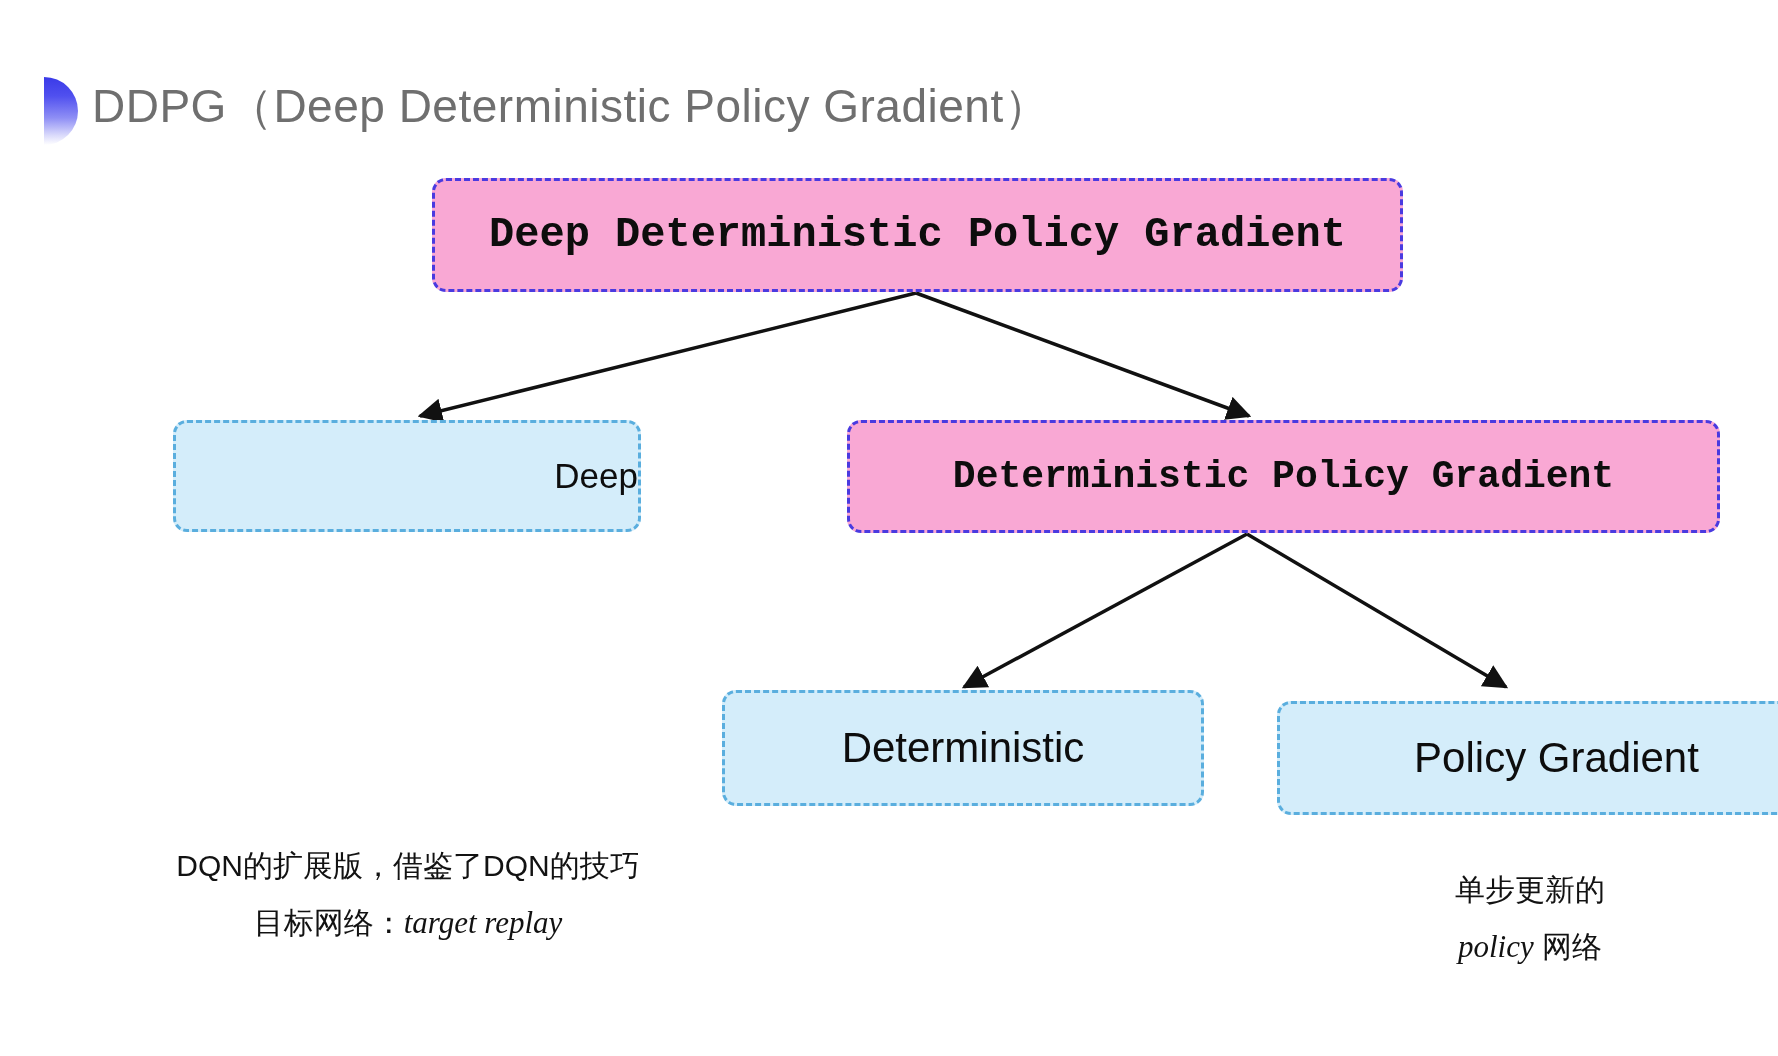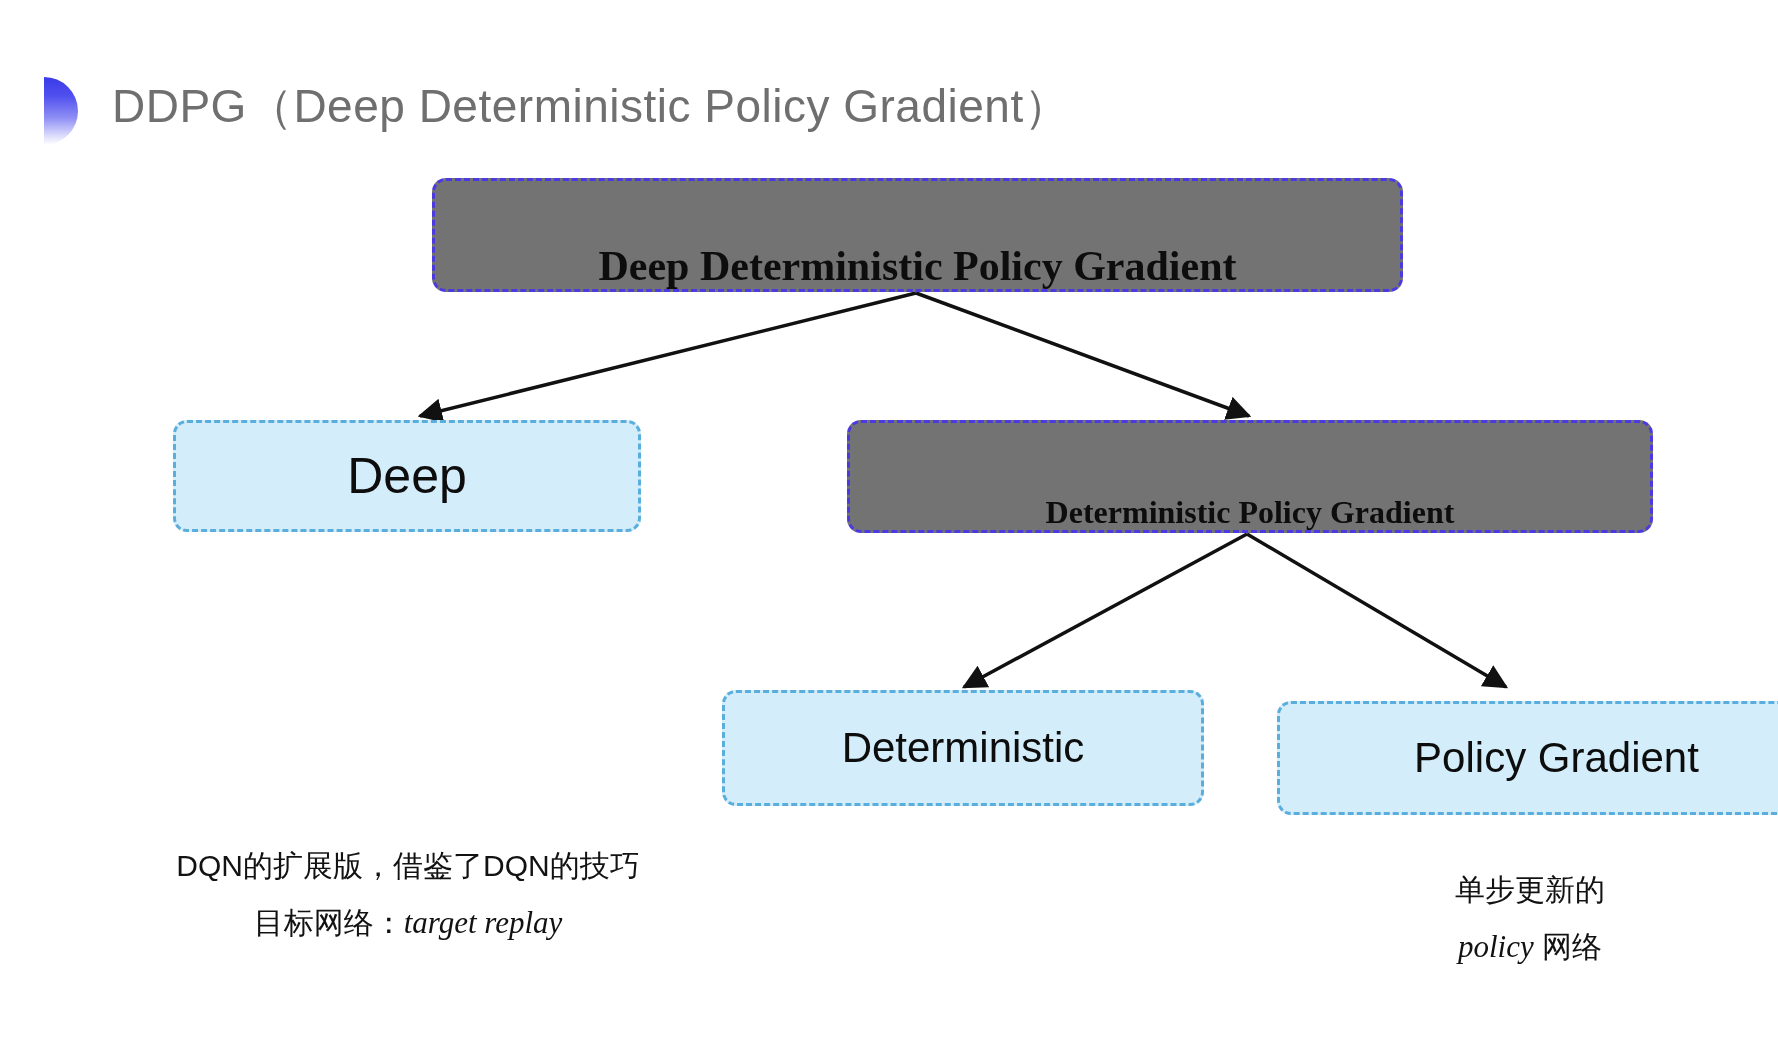--- a/index.html
+++ b/index.html
@@ -32,52 +32,50 @@
   #slide-title {
     position: absolute;
     left: 92px;
     top: 76px;
     font-size: 46px;
     font-weight: 400;
     letter-spacing: 0.5px;
     color: #6f6f6f;
     white-space: nowrap;
     font-family: "Liberation Sans", sans-serif;
-    margin-left: 20px;
   }
 
   
   .node {
     position: absolute;
     box-sizing: border-box;
     display: flex;
     align-items: center;
     justify-content: center;
     border-radius: 14px;
     color: #0d0d0d;
     text-align: center;
     line-height: 1.1;
   }
   .node-purple {
-    background: #737373;
+    background: #f9a8d4;
     border: 3px dashed #4a3ae0;
-    font-family: Liberation Serif, serif;
+    font-family: Liberation Mono, monospace;
     font-weight: 600;
-    align-items: flex-end;
   }
   .node-blue {
     background: #d4edfa;
     border: 3px dashed #5aaede;
     font-family: "Liberation Sans", sans-serif;
     font-weight: 400;
   }
 
   #node-root  { left: 432px;  top: 178px; width: 971px; height: 114px; font-size: 42px; }
-  #node-deep  { left: 173px;  top: 420px; width: 468px; height: 112px; font-size: 50px; }
-  #node-dpg   { left: 847px;  top: 420px; width: 806px; height: 113px; font-size: 32px; }
+  #node-deep  { left: 173px;  top: 420px; width: 468px; height: 112px; font-size: 35px; justify-content: flex-end; }
+  #node-dpg   { left: 847px;  top: 420px; width: 873px; height: 113px; font-size: 38px; }
   #node-det   { left: 722px;  top: 690px; width: 482px; height: 116px; font-size: 42px; }
   #node-pg    { left: 1277px; top: 690px; width: 559px; height: 114px; font-size: 42px; margin-top: 11px; }
 
   
   #arrows {
     position: absolute;
     left: 0;
     top: 0;
     width: 1778px;
     height: 1056px;

